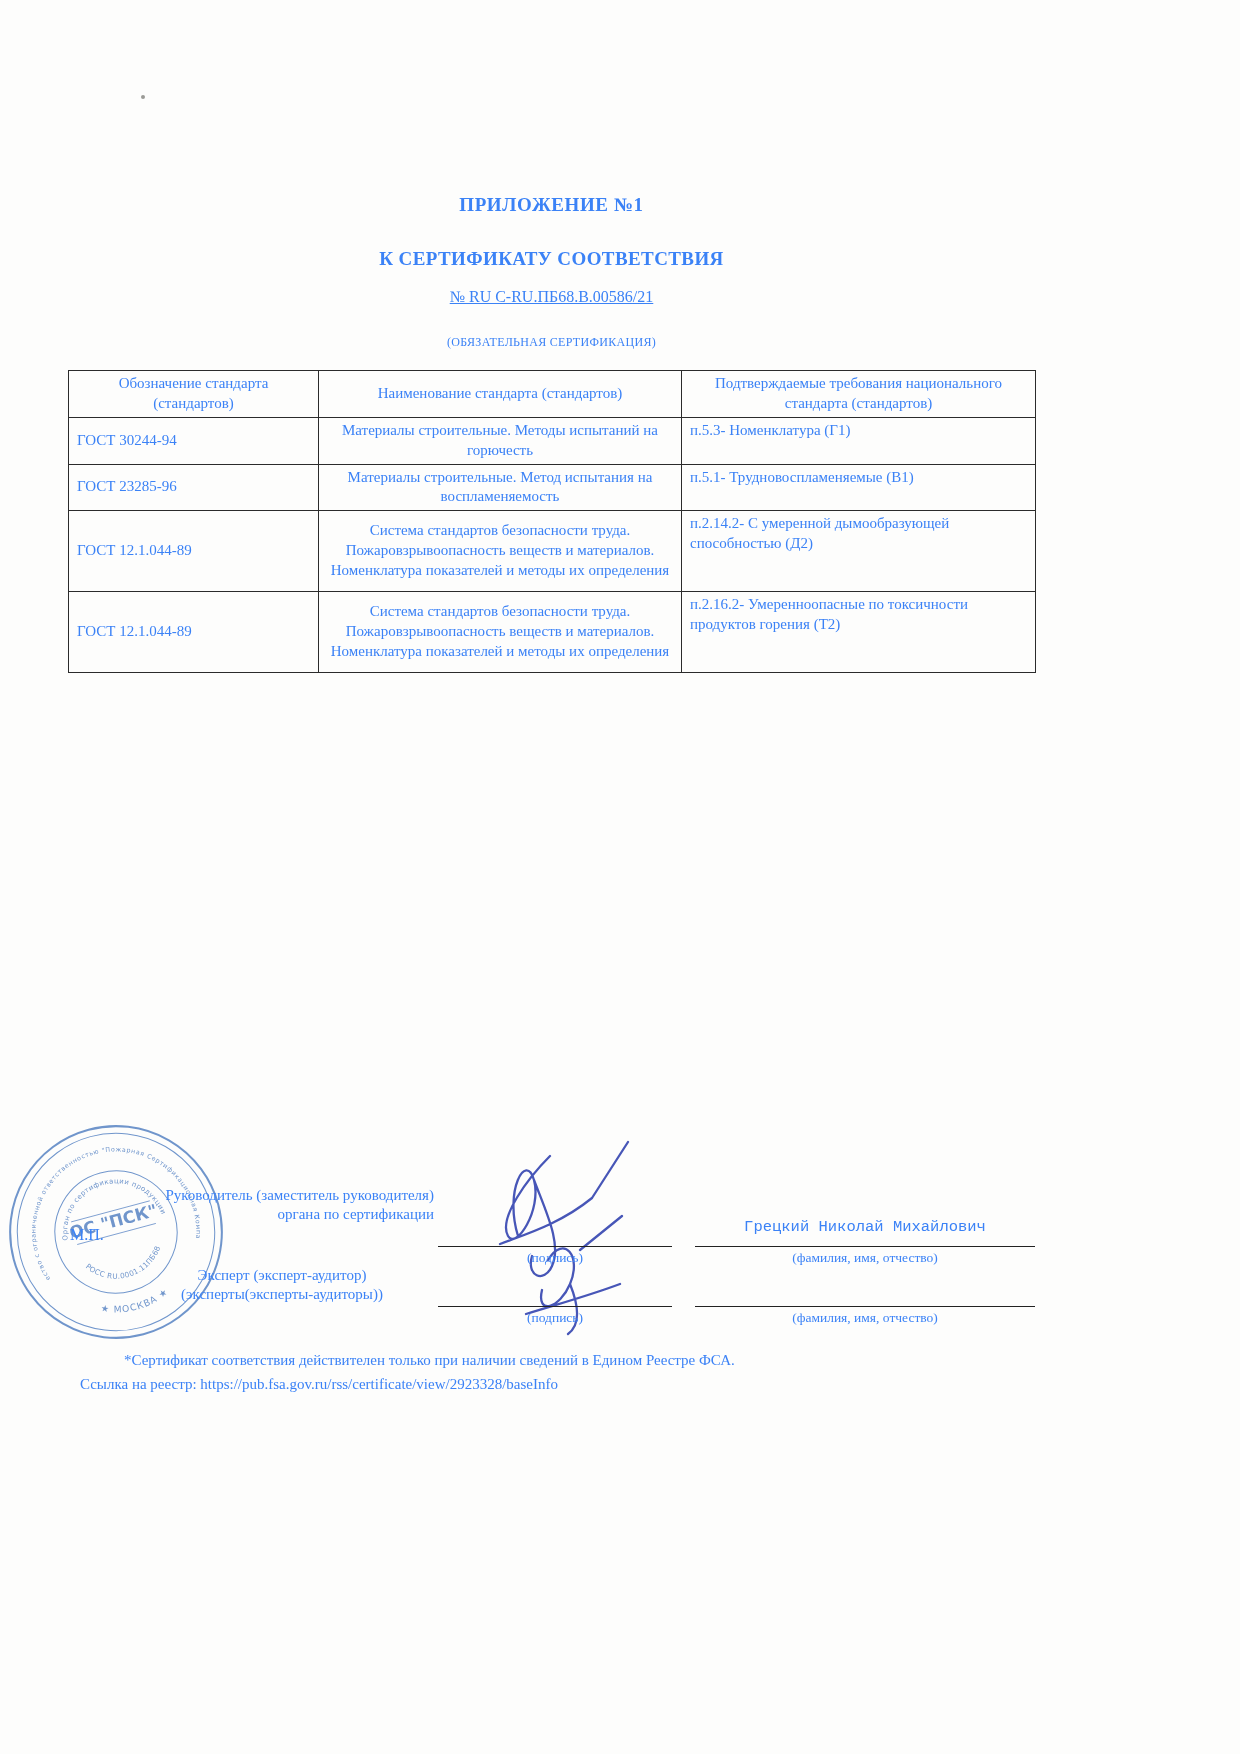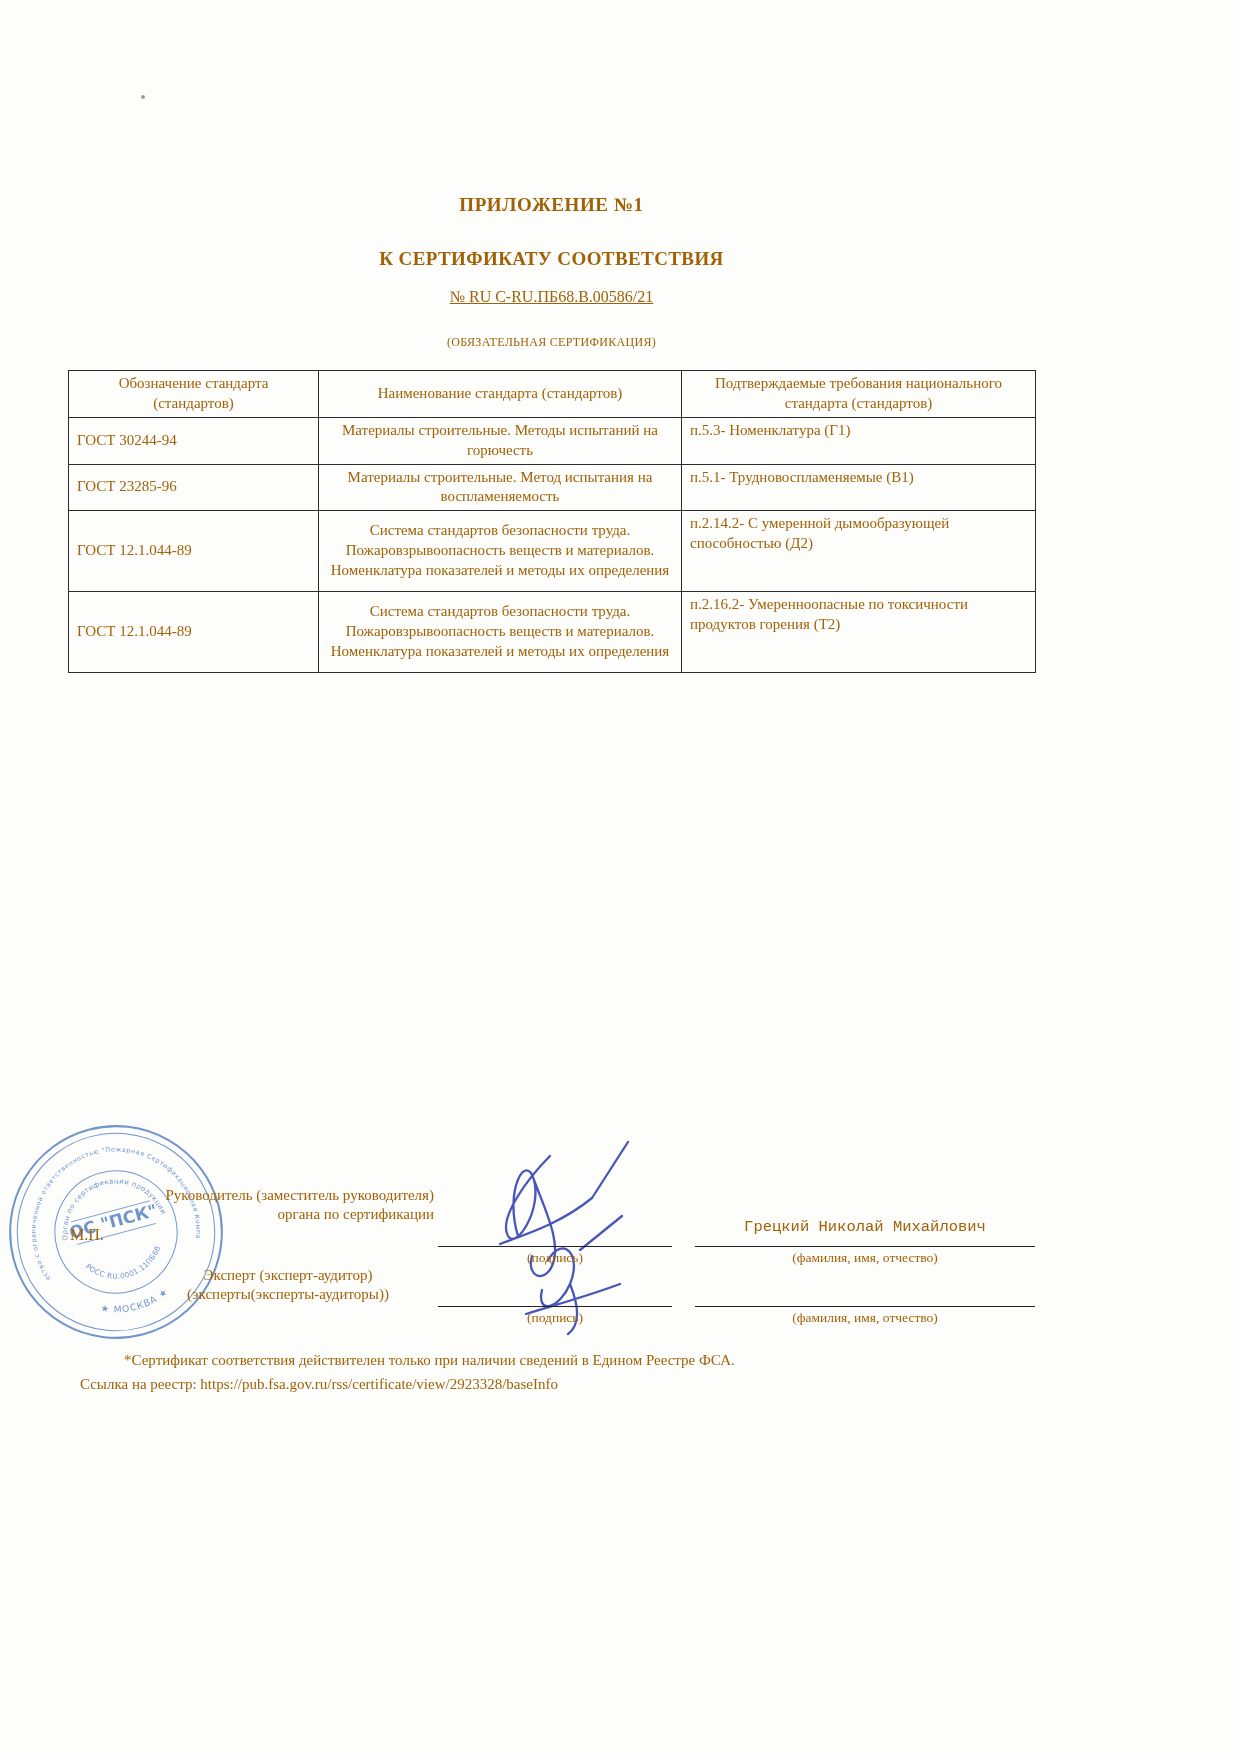--- a/index.html
+++ b/index.html
@@ -1,18 +1,18 @@
 <!DOCTYPE html>
 <html><head>
 <meta charset="utf-8">
 <style>
   html,body { margin:0; padding:0; background:#e8e8e8; }
   .page {
     position:relative; width:1240px; height:1754px; margin:0 auto;
-    background:#fdfdfc; font-family:"Liberation Serif", serif; color:#a16207;
+    background:#fdfdfc; font-family:"Liberation Serif", serif; color:#3b82f6;
     overflow:hidden;
   }
   .abs { position:absolute; }
   .centered-col { position:absolute; left:68px; width:967px; text-align:center; }
   .title    { top:194px; font-size:19px; font-weight:bold; letter-spacing:.6px; }
   .subtitle { top:248px; font-size:19px; font-weight:bold; letter-spacing:.4px; }
   .cert-number { top:288px; font-size:16px; font-weight:normal; text-decoration:underline; }
   .cert-type   { top:335px; font-size:12px; letter-spacing:.3px; }
 
   table.standards {
@@ -30,21 +30,21 @@
   td.name { text-align:center; vertical-align:middle; }
   td.req  { text-align:left; vertical-align:top; padding-top:5px; padding-left:10px; }
   tr.h42 { height:42px; }
   tr.h81 { height:81px; }
 
   .speck { position:absolute; left:141px; top:95px; width:4px; height:4px;
            border-radius:50%; background:#9a9a96; }
 
   .mp-label   { left:70px;  top:1226px; font-size:16px; }
   .head-role  { left:142px; top:1186px; width:292px; text-align:right; font-size:15px; line-height:1.28; }
-  .expert-role{ left:142px; top:1266px; width:292px; text-align:center; font-size:15px; line-height:1.28; }
+  .expert-role{ left:136px; top:1266px; width:292px; text-align:center; font-size:15px; line-height:1.28; }
 
   .sig-line  { position:absolute; border-bottom:1.6px solid #222; }
   .line1 { left:438px; top:1202px; width:234px; height:44px; }
   .line2 { left:438px; top:1262px; width:234px; height:44px; }
   .name-box { position:absolute; left:695px; width:340px; height:28px;
               border-bottom:1.6px solid #222; text-align:center; font-size:15.5px; }
   .name1 { top:1218px;font-family:Liberation Mono, monospace; }
   .name2 { top:1278px; }
   .sig-caption { position:absolute; text-align:center; font-size:13.5px; }
   .cap-sign1 { left:438px; width:234px; top:1250px; }

